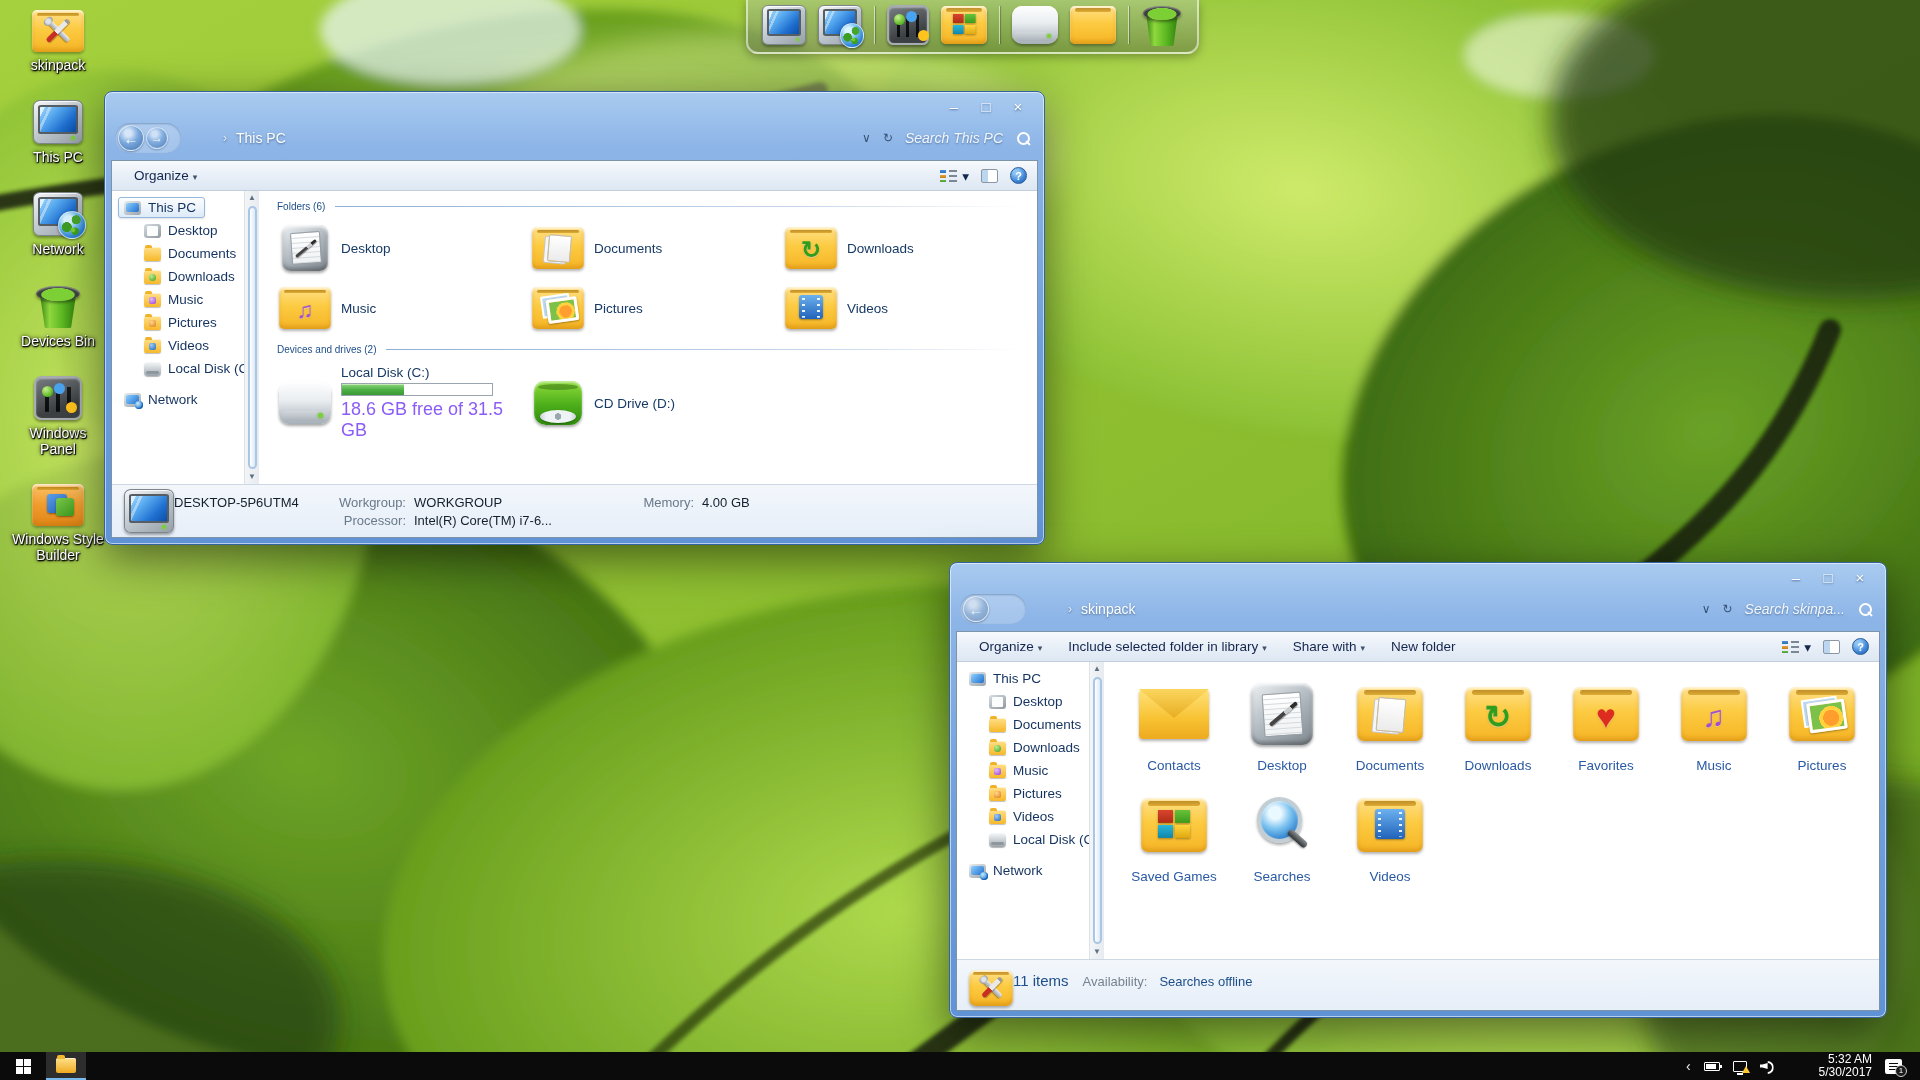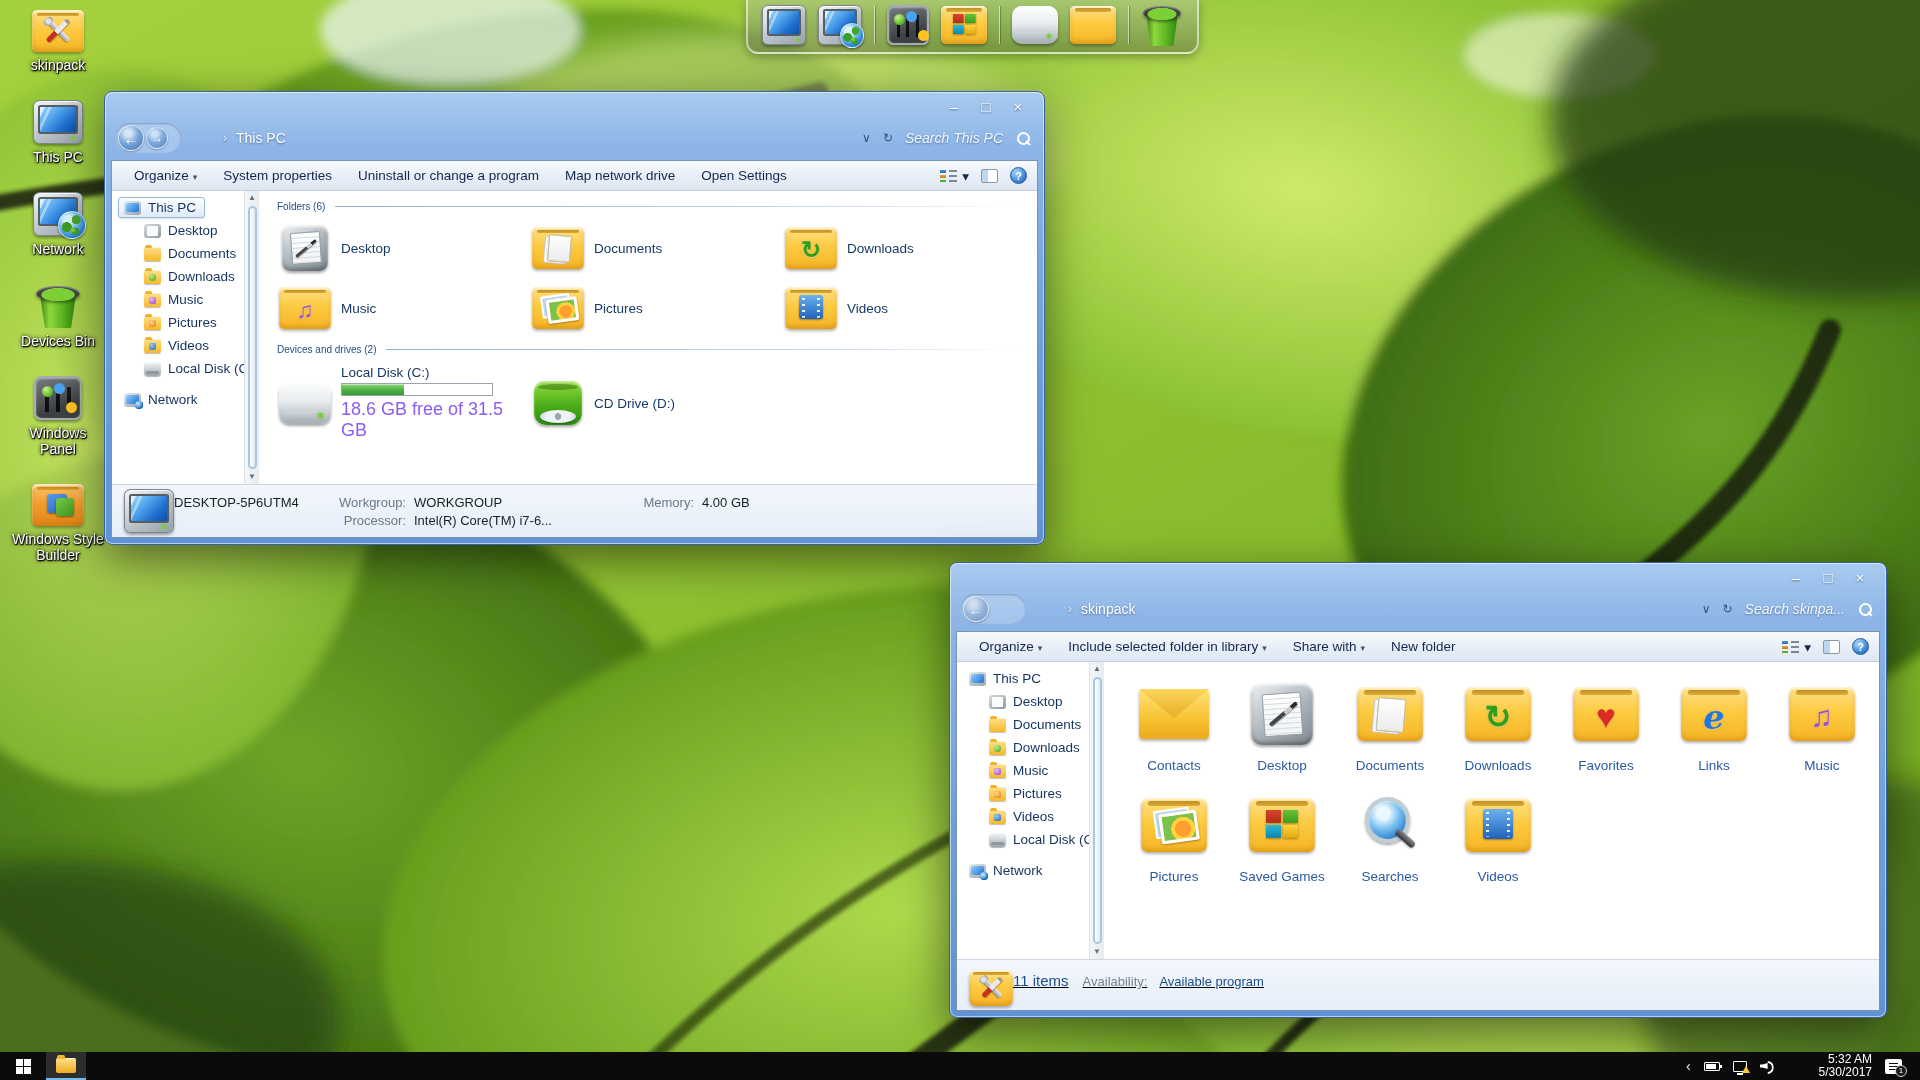--- a/index.html
+++ b/index.html
@@ -270,21 +270,21 @@
   .bp-ic { width:50px; height:44px; flex:none; }
   .details-grid { display:grid; grid-template-columns:158px 82px 218px 70px auto; row-gap:3px; font-size:13px; align-items:baseline; }
   .dv-label { color:#68798a; text-align:right; padding-right:8px; }
   .dv-value { color:#14202c; }
   .dv-name { color:#14202c; }
   .status-count { font-size:15px; color:#1d4e89; margin-right:14px; }
   .status-lab { font-size:13px; color:#76838f; margin-right:12px; }
   .status-val { font-size:13px; color:#1d4e89; }
   #win2 .bottompane { align-items:flex-start; padding-top:8px; }
   #win2 .bottompane .bp-ic { width:44px; height:36px; font-size:20px; margin-top:2px; }
-  .statusline { display:flex; align-items:baseline; padding-top:4px;text-decoration:underline; }
+  .statusline { display:flex; align-items:baseline; padding-top:4px; }
 
   
   #taskbar { position:absolute; left:0; bottom:0; width:1920px; height:28px; background:#0b0b0c;
     display:flex; align-items:center; z-index:50; }
   .tb-btn { height:28px; display:flex; align-items:center; justify-content:center; }
   #start-btn { width:46px; }
   .winflag { position:relative; width:15px; height:15px;
     background-image:linear-gradient(#fff,#fff),linear-gradient(#fff,#fff),linear-gradient(#fff,#fff),linear-gradient(#fff,#fff);
     background-size:7px 7px; background-position:0 0,8px 0,0 8px,8px 8px; background-repeat:no-repeat; }
   #explorer-btn { width:40px; background:rgba(255,255,255,.14); border-bottom:2px solid #76b9ed; }
@@ -442,30 +442,20 @@
       <div class="searchzone">
         <span class="sgl">∨</span>
         <span class="sgl">↻</span>
         <span class="ph">Search This PC</span>
         <span class="glass"></span>
       </div>
     </div>
     <div class="win-body">
       <div class="toolbar">
         <span class="tb-item"><span>Organize</span><span class="car">▾</span></span>
-        <div style="display:flex; gap:26px;">
-
-            <span class="tb-item">System properties</span>
-
-            <span class="tb-item">Uninstall or change a program</span>
-
-            <span class="tb-item">Map network drive</span>
-
-            <span class="tb-item">Open Settings</span>
-          </div>
         <div class="tb-right">
           <span style="display:flex;align-items:center;gap:5px;">
             <span class="views-ic"></span>
             <span class="car">▾</span>
           </span>
           <span class="prev-ic"></span>
           <span class="help-ic">?</span>
         </div>
       </div>
       <div class="main">
@@ -770,26 +760,20 @@
                 <span class="tile-label">Downloads</span>
               </div>
 
               <div class="tile2">
                 <span class="icw">
                   <span class="tile-ic f-fav"></span>
                 </span>
                 <span class="tile-label">Favorites</span>
               </div>
 
-              <div class="tile2">
-                <span class="icw">
-                  <span class="tile-ic f-links"></span>
-                </span>
-                <span class="tile-label">Links</span>
-              </div>
 
               <div class="tile2">
                 <span class="icw">
                   <span class="tile-ic f-music"></span>
                 </span>
                 <span class="tile-label">Music</span>
               </div>
 
               <div class="tile2">
                 <span class="icw">
@@ -822,21 +806,21 @@
         </div>
       </div>
       <div class="bottompane">
         <span class="tile-ic f-plain bp-ic">
             <i class="tool-a"></i>
             <i class="tool-b"></i>
           </span>
         <div class="statusline">
           <span class="status-count">11 items</span>
           <span class="status-lab">Availability:</span>
-          <span class="status-val">Available program</span>
+          <span class="status-val">Searches offline</span>
         </div>
       </div>
     </div>
   </div>
 
   <div id="taskbar">
     <div class="tb-btn" id="start-btn">
       <span class="winflag"></span>
     </div>
     <div class="tb-btn" id="explorer-btn">

